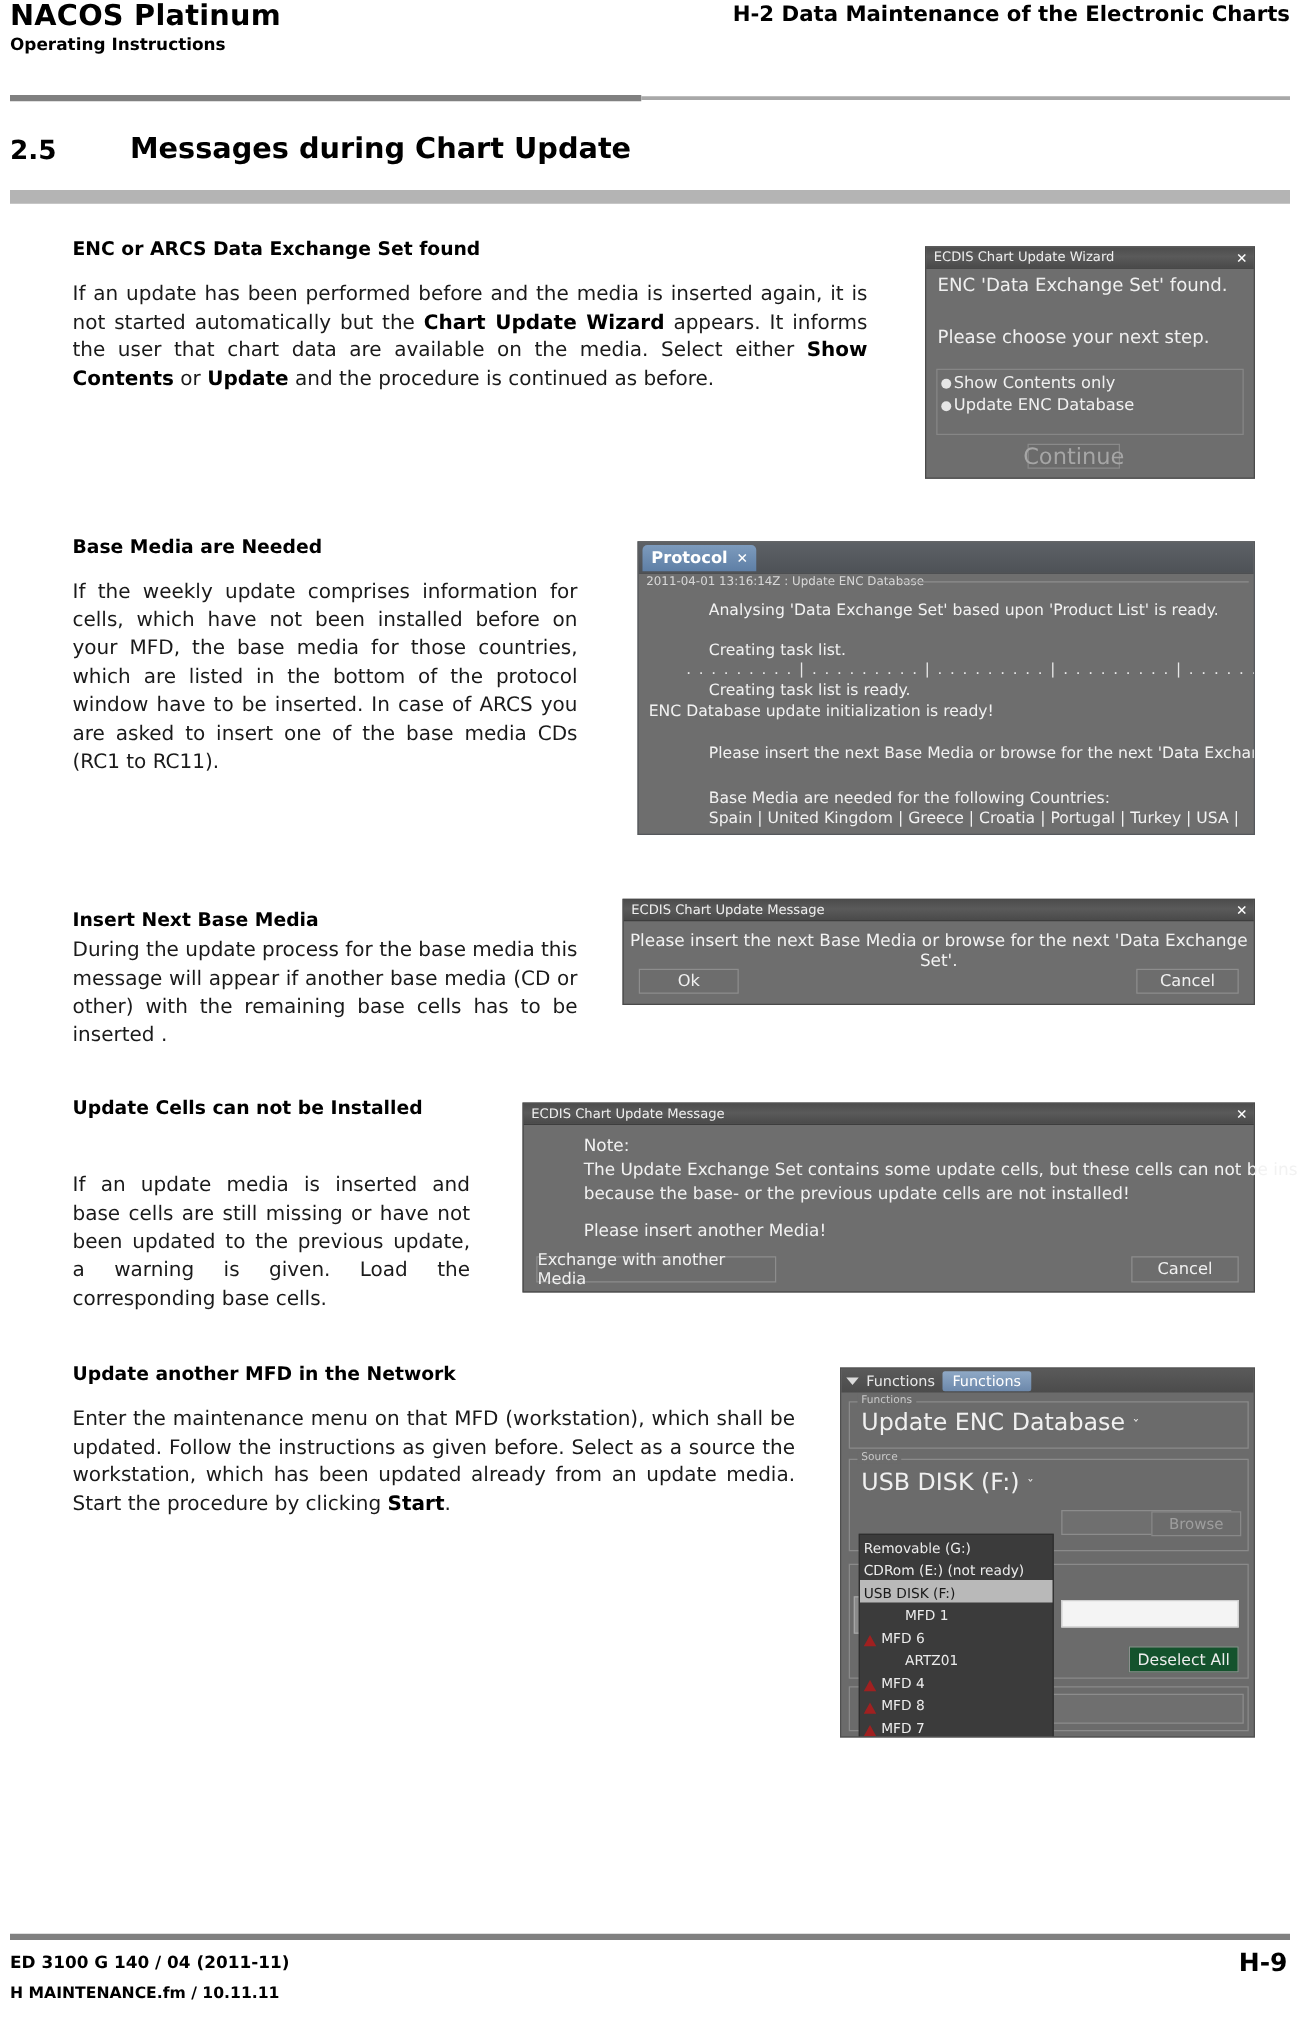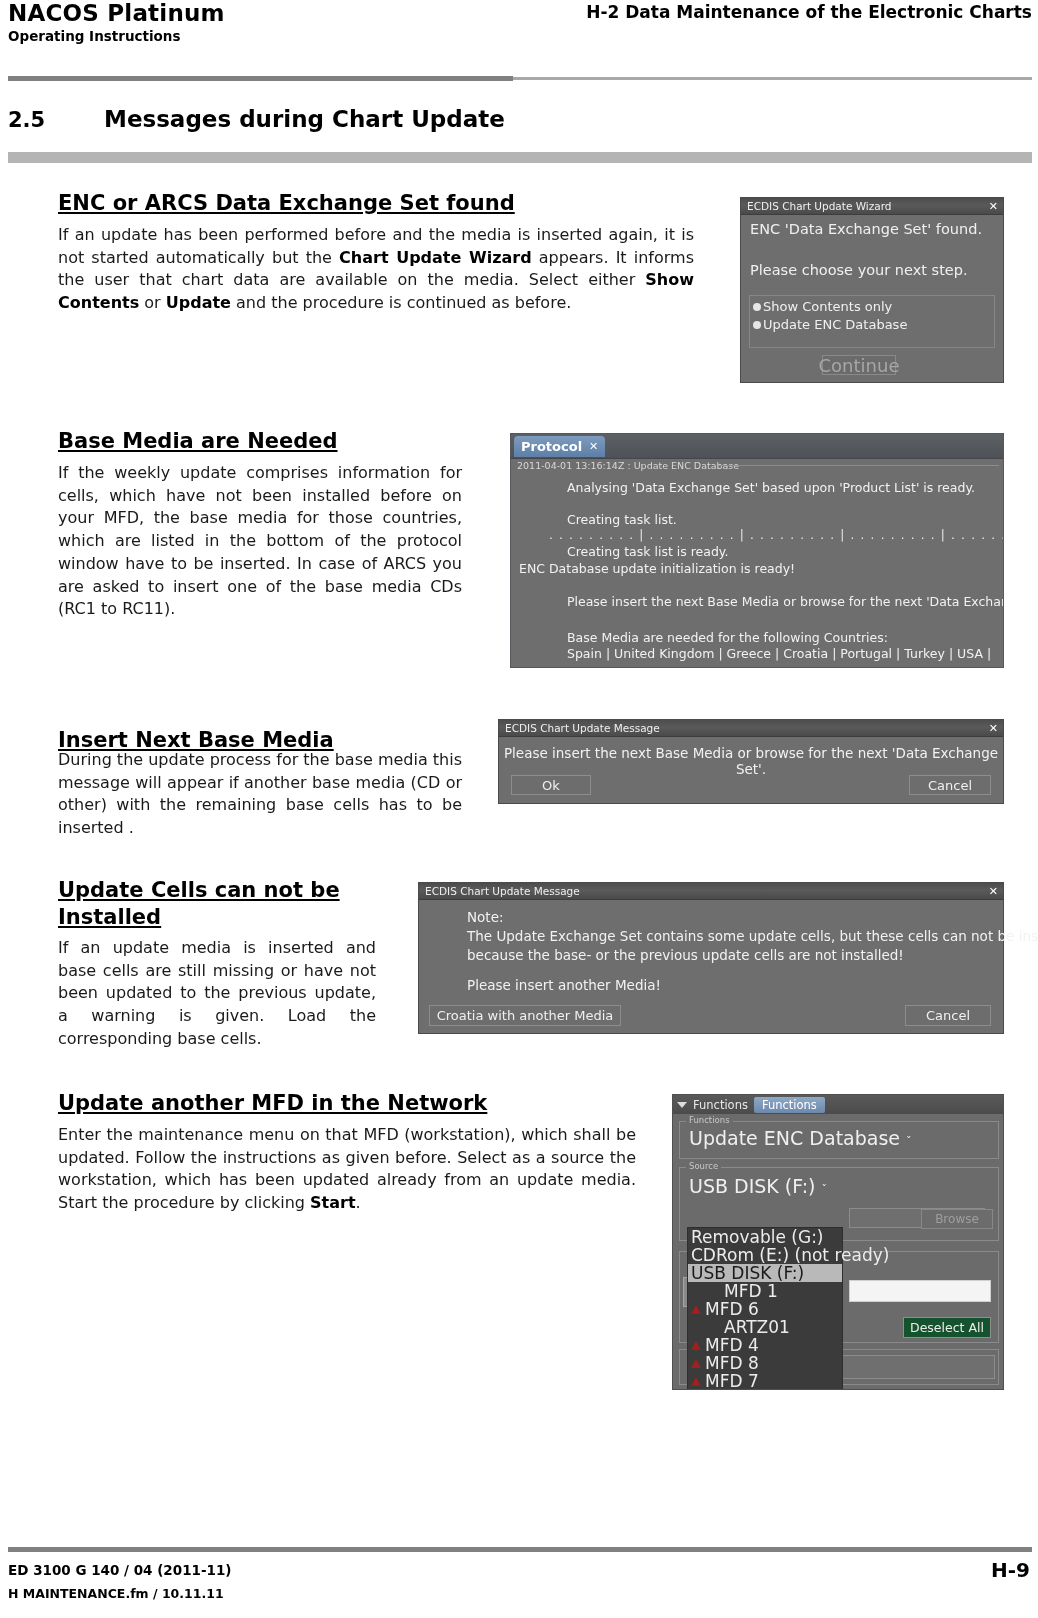--- a/index.html
+++ b/index.html
@@ -78,24 +78,23 @@
   .sec-rule {
     position: absolute;
     left: 8px; top: 152px;
     width: 1024px; height: 11px;
     background: #b4b4b4;
   }
 
   
   .h3 {
     position: absolute;
-    font-size: 21px;
+    font-size: 15px;
     font-weight: bold;
     line-height: 1.3;
-    text-decoration: underline;
   }
   .para {
     position: absolute;
     font-size: 16px;
     line-height: 1.42;
     text-align: justify;
     color: #1a1a1a;
   }
   .para b { font-weight: bold; color:#000; }
 
@@ -304,25 +303,25 @@
   #functions .dropdown {
     position: absolute;
     left: 14px; top: 132px;
     width: 156px;
     background: #3b3b3b;
     border: 1px solid #2e2e2e;
     z-index: 4;
     box-sizing: border-box;
   }
   #functions .dd-item {
-    font-size: 17px;
+    font-size: 11px;
     color: #ececec;
     padding: 1px 3px;
     white-space: nowrap;
-    display: flex; align-items: center; gap: 4px;
+    display: flex; align-items: flex-end; gap: 4px;
     height: 18px;
     box-sizing: border-box;
   }
   #functions .dd-item.sel {
     background: #b9b9b9;
     color: #1a1a1a;
   }
   #functions .dd-item.indent { padding-left: 36px; }
   #functions .warn {
     width: 0; height: 0;
@@ -489,21 +488,21 @@
   <div class="shot" id="msg2">
     <div class="dlg">
       <div class="dlg-title">
         <span>ECDIS Chart Update Message</span>
         <span class="x">✕</span>
       </div>
       <div class="m-line" style="top:26px;">Note:</div>
       <div class="m-line" style="top:45px;">The Update Exchange Set contains some update cells, but these cells can not be installed,</div>
       <div class="m-line" style="top:64px;">because the base- or the previous update cells are not installed!</div>
       <div class="m-line" style="top:94px;">Please insert another Media!</div>
-      <div class="dlg-btn cont">Croatia with another Media</div>
+      <div class="dlg-btn cont">Exchange with another Media</div>
       <div class="dlg-btn cnl">Cancel</div>
     </div>
   </div>
 
   <div class="h3" style="left:58px; top:1090px; width:600px;">Update another MFD in the Network</div>
   <div class="para" style="left:58px; top:1124px; width:578px;"><span>Enter the maintenance menu on that MFD (workstation), which shall be updated. Follow the instructions as given before. Select as a source the workstation, which has been updated already from an update media. Start the procedure by clicking </span><b>Start</b><span>.</span></div>
 
   <div class="shot" id="functions">
     <div class="fn">
       <div class="fn-tabbar">

